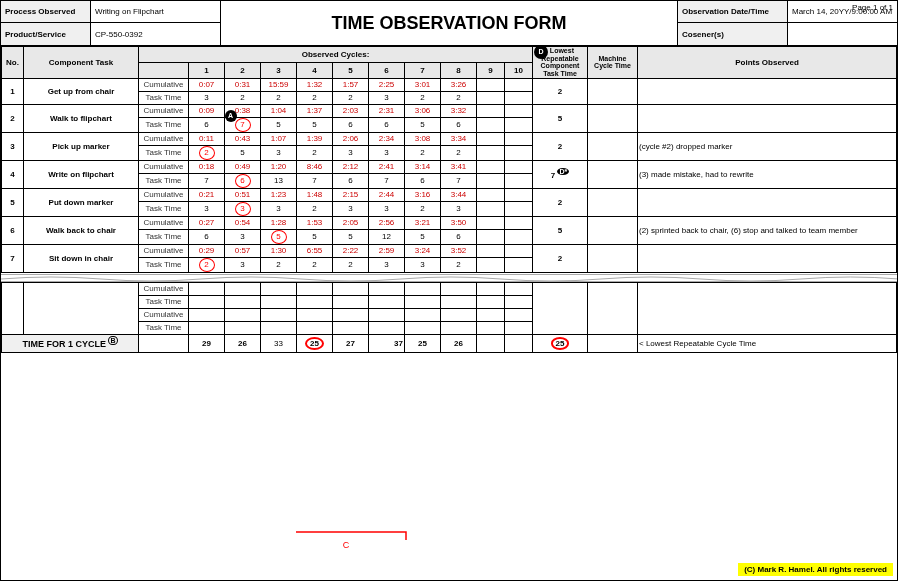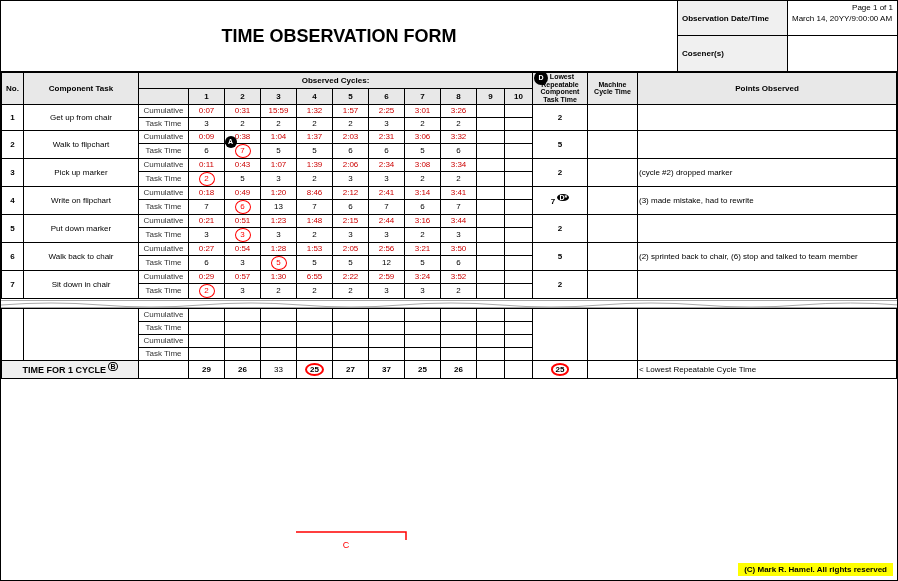--- a/index.html
+++ b/index.html
@@ -69,21 +69,21 @@
       font-weight: bold;
       text-align: center;
     }
     .header-right {
       width: 220px;
       border-left: 1px solid #000;
     }
     .header-right .row {
       display: flex;
       border-bottom: 1px solid #000;
-      height: 35px;
+      height: 22px;
     }
     .header-right .row:last-child {
       border-bottom: none;
     }
     .header-right .label {
       width: 110px;
       background: #f0f0f0;
       border-right: 1px solid #000;
       padding: 2px 4px;
       font-weight: bold;
@@ -115,21 +115,21 @@
       font-weight: bold;
       font-size: 8px;
     }
     .sub-label {
       font-size: 7px;
       color: #333;
       white-space: nowrap;
     }
     .component-task-cell {
       font-size: 11px;
-      font-weight: normal;
+      font-weight: bold;
       text-align: left;
       padding-left: 6px;
       margin-top: 36px;
     }
     .cumulative-row td { height: 13px; font-size: 8px; }
     .tasktime-row td { height: 13px; font-size: 8px; }
     .time-val { color: #cc0000; font-size: 8px; }
     .points-cell {
       text-align: left;
       padding-left: 4px;
@@ -155,20 +155,30 @@
     }
   </style>
 </head>
 <body>
 
 <div class="page-container">
 
   <div class="page-ref">Page 1 of 1</div>
 
   <div class="header-section">
+    <div class="header-left">
+      <div class="row">
+        <div class="label">Process Observed</div>
+        <div class="value">Writing on Flipchart</div>
+      </div>
+      <div class="row">
+        <div class="label">Product/Service</div>
+        <div class="value">CP-550-0392</div>
+      </div>
+    </div>
     <div class="header-center">
       <h1>TIME OBSERVATION FORM</h1>
     </div>
     <div class="header-right">
       <div class="row">
         <div class="label">Observation Date/Time</div>
         <div class="value">March 14, 20YY/9:00:00 AM</div>
       </div>
       <div class="row">
         <div class="label">Cosener(s)</div>
@@ -534,21 +544,21 @@
           <sup style="font-size:7px; border:1px solid black; border-radius:50%; padding:0 1px;">B</sup>
         </td>
         <td></td>
         <td style="font-weight:bold;">29</td>
         <td style="font-weight:bold;">26</td>
         <td style="font-weight:normal;">33</td>
         <td style="position:relative; font-weight:bold;">
           <span style="border:2px solid red; border-radius:50%; display:inline-block; padding:0 3px;">25</span>
         </td>
         <td style="font-weight:bold;">27</td>
-        <td style="font-weight:bold;">37</td>
+        <td style="font-weight:bold;text-align:right;">37</td>
         <td style="font-weight:bold;">25</td>
         <td style="font-weight:bold;">26</td>
         <td></td>
         <td></td>
         <td style="position:relative;">
           <span style="border:2px solid red; border-radius:50%; display:inline-block; padding:0 3px; font-weight:bold;">25</span>
         </td>
         <td></td>
         <td style="text-align:left; font-size:8px;">&lt; Lowest Repeatable Cycle Time</td>
       </tr>

